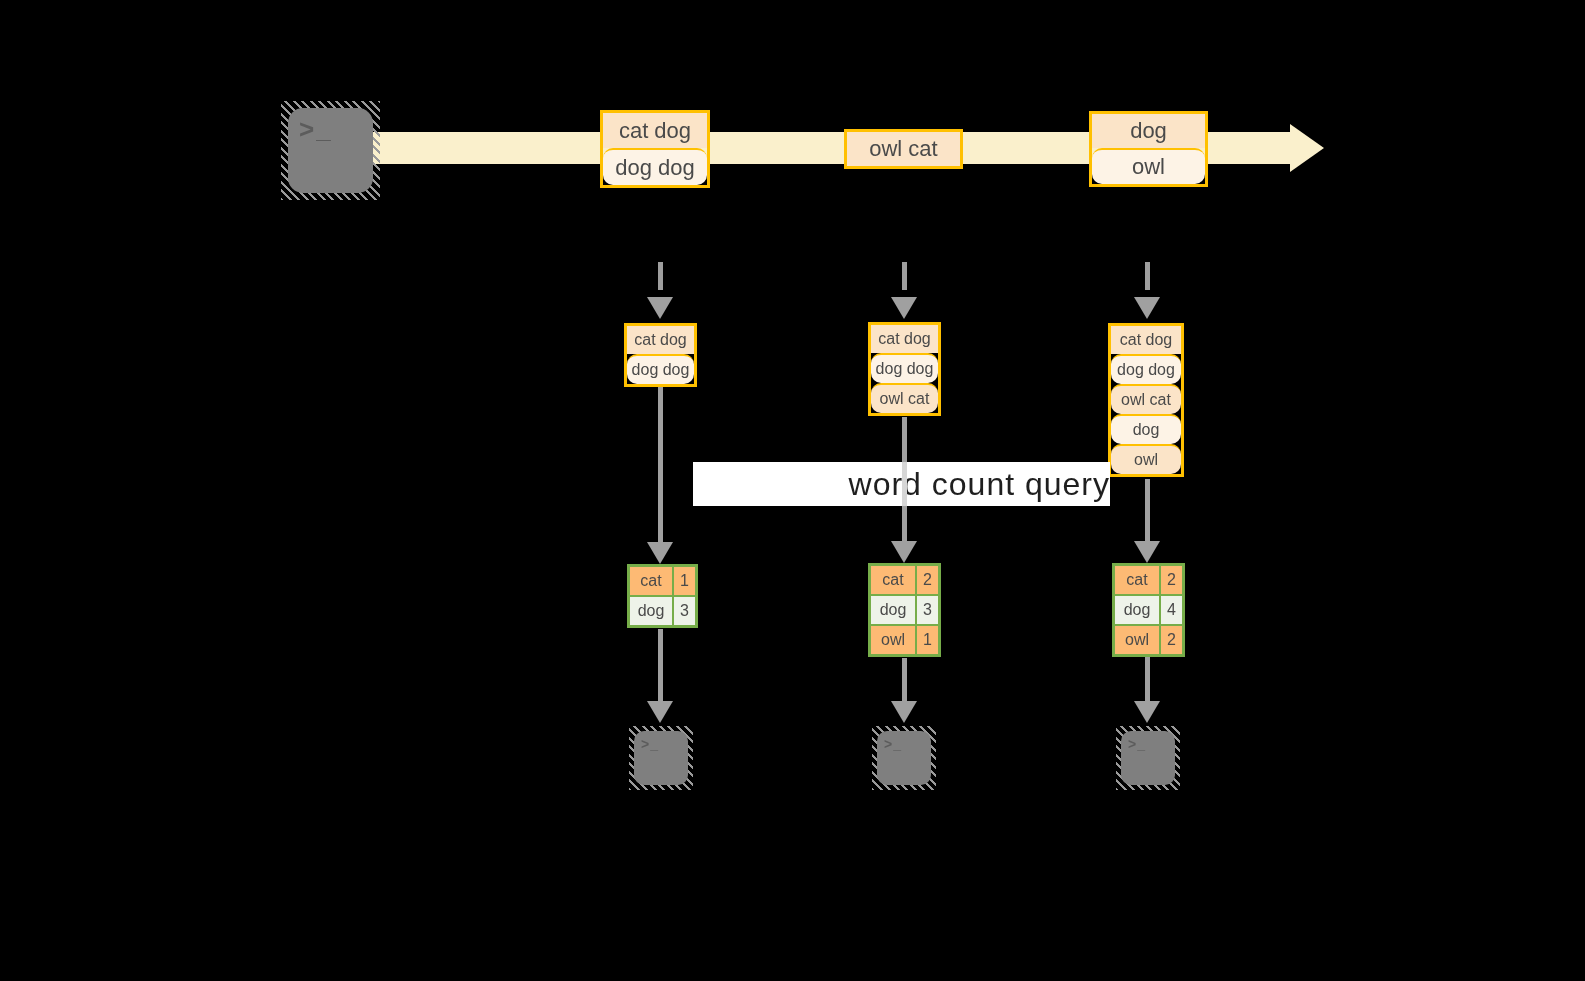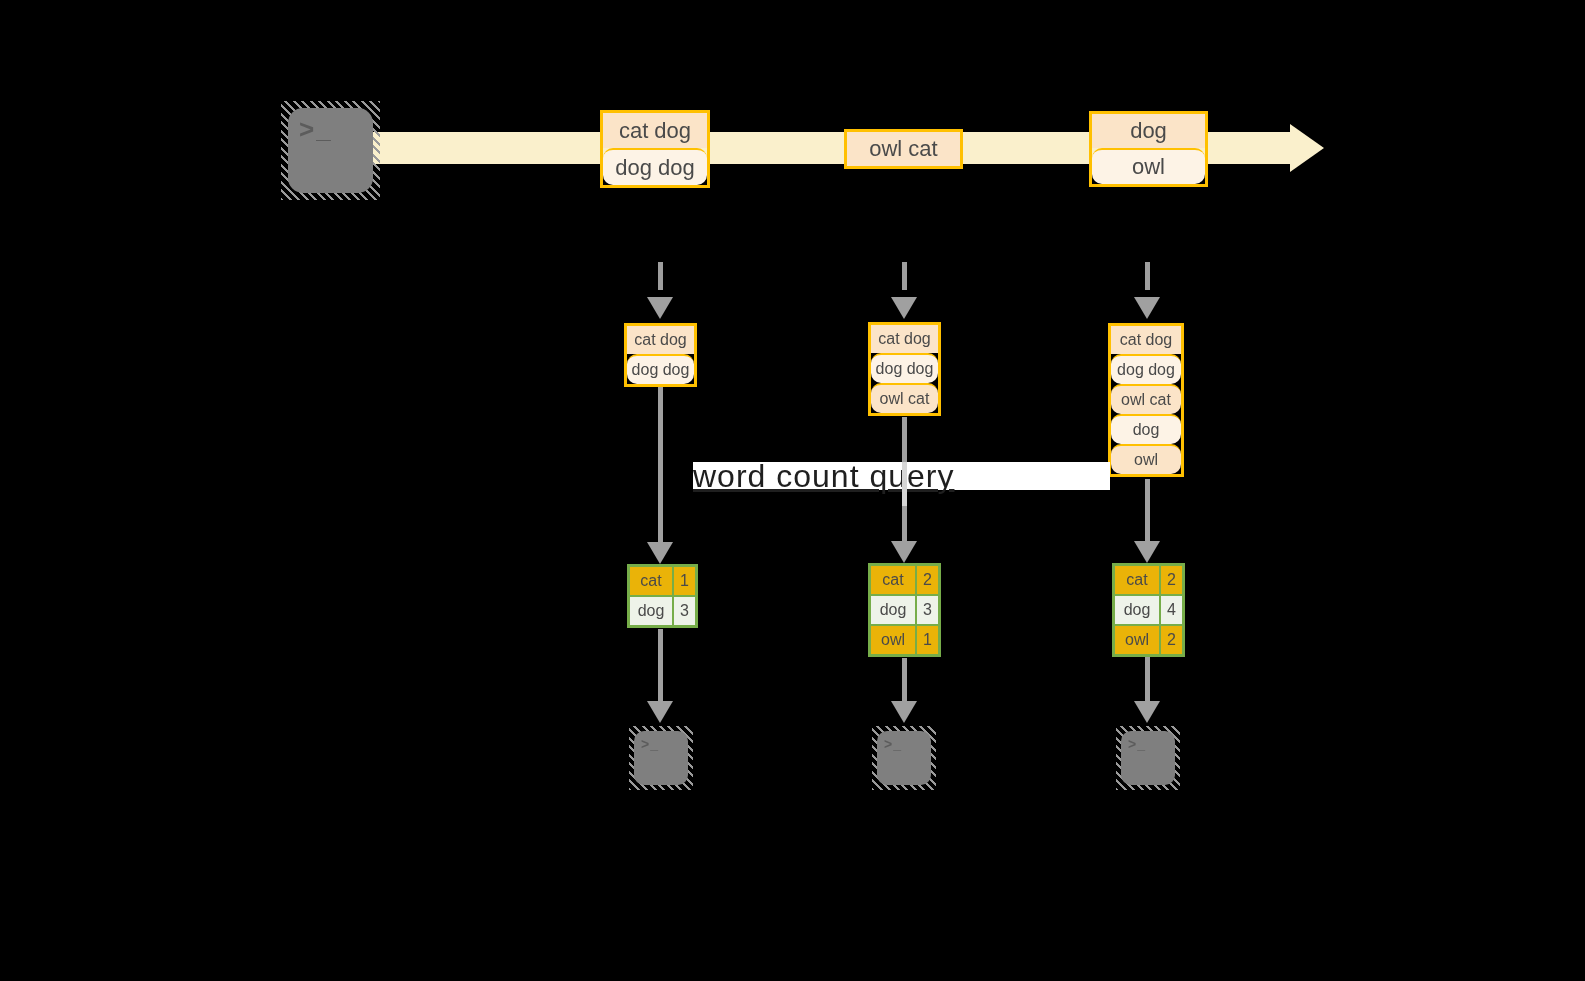--- a/index.html
+++ b/index.html
@@ -32,35 +32,35 @@
   .event-box .row{font-size:22px;}
   .state-box .row{font-size:16px;}
 
   
   .gtable{border:3px solid #76AD49;z-index:2;box-sizing:border-box;}
   .gtable .row{height:var(--rh);display:flex;}
   .gtable .row + .row{border-top:2px solid #76AD49;}
   .gtable .cell{display:flex;align-items:center;justify-content:center;color:#4a4a4a;font-size:16px;}
   .gtable .cell.word{width:var(--wc);}
   .gtable .cell.count{flex:1;border-left:2px solid #76AD49;}
-  .gtable .row.dark .cell{background:#eab308;}
+  .gtable .row.dark .cell{background:#fdba74;}
   .gtable .row.light .cell{background:#EEF3E9;}
 
   
   .shaft{width:5px;background:#A0A0A0;z-index:4;}
   .shaft.lite{background:#D6D6D6;}
   .dash{width:5px;background:#9E9E9E;z-index:4;}
   .head-down{width:0;height:0;z-index:4;
              border-left:13px solid transparent;border-right:13px solid transparent;
              border-top:22px solid #A0A0A0;}
 
   
-  .query-band{left:693px;top:462px;width:417px;height:28px;background:#FFFFFF;z-index:2;
-              display:flex;align-items:center;justify-content:flex-start;
-              font-size:32px;font-weight:300;color:#1f1f1f;letter-spacing:1px;text-decoration:underline;}
+  .query-band{left:693px;top:462px;width:417px;height:44px;background:#FFFFFF;z-index:2;
+              display:flex;align-items:center;justify-content:flex-end;
+              font-size:32px;font-weight:300;color:#1f1f1f;letter-spacing:1px;}
 </style>
 </head>
 <body>
 
 <div id="canvas">
 
   <div class="abs band"></div>
   <div class="abs band-head"></div>
 
   <div class="abs term big">

